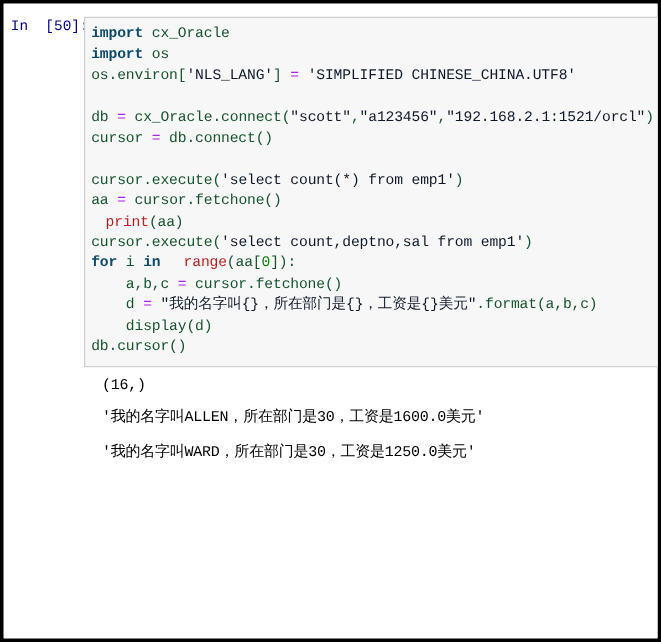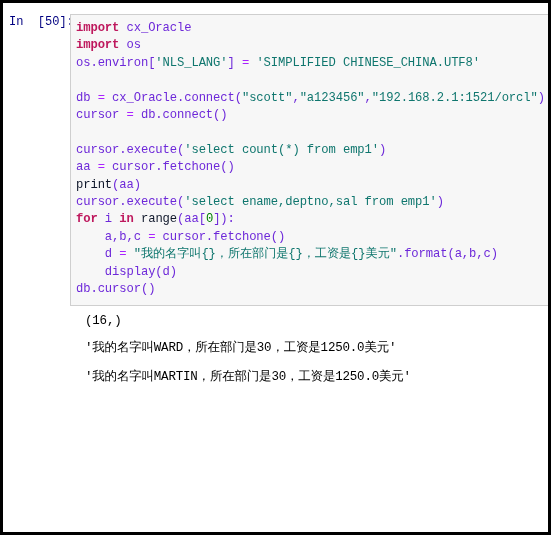--- a/index.html
+++ b/index.html
@@ -72,26 +72,26 @@
     background: transparent;
     font-family: "Liberation Mono", "DejaVu Mono", "DejaVu Sans Mono", monospace;
     font-size: 12.2px;
     line-height: 17.4px;
     color: #000000;
     white-space: pre;
     letter-spacing: -0.1px;
   }
 
   
-  .k   { color: #be185d; font-weight: bold; }   
-  .nb  { color: #0f172a; }                      
-  .s   { color: #0f766e; }                      
+  .k   { color: #0c4a6e; font-weight: bold; }   
+  .nb  { color: #b91c1c; margin-left: 12px; }                      
+  .s   { color: #0f172a; }                      
   .o   { color: #aa22ff; }                      
   .mi  { color: #008000; }                      
-  .n   { color: #6d28d9; }                      
+  .n   { color: #14532d; }                      
 
   
   .cell-output {
     position: relative;
     padding-top: 2px;
   }
 
   .out-line {
     display: flex;
     align-items: flex-start;
@@ -126,38 +126,38 @@
         <pre class="code" id="code-pre"><span class="k">import</span><span class="n"> cx_Oracle</span>
 <span class="k">import</span><span class="n"> os</span>
 <span class="n">os.environ[</span><span class="s">'NLS_LANG'</span><span class="n">] </span><span class="o">=</span><span class="n"> </span><span class="s">'SIMPLIFIED CHINESE_CHINA.UTF8'</span>
 <span class="n"></span>
 <span class="n">db </span><span class="o">=</span><span class="n"> cx_Oracle.connect(</span><span class="s">"scott"</span><span class="n">,</span><span class="s">"a123456"</span><span class="n">,</span><span class="s">"192.168.2.1:1521/orcl"</span><span class="n">)</span>
 <span class="n">cursor </span><span class="o">=</span><span class="n"> db.connect()</span>
 <span class="n"></span>
 <span class="n">cursor.execute(</span><span class="s">'select count(*) from emp1'</span><span class="n">)</span>
 <span class="n">aa </span><span class="o">=</span><span class="n"> cursor.fetchone()</span>
 <span class="nb">print</span><span class="n">(aa)</span>
-<span class="n">cursor.execute(</span><span class="s">'select ename,deptno,sal from emp1'</span><span class="n">)</span>
+<span class="n">cursor.execute(</span><span class="s">'select count,deptno,sal from emp1'</span><span class="n">)</span>
 <span class="k">for</span><span class="n"> i </span><span class="k">in</span><span class="n"> </span><span class="nb">range</span><span class="n">(aa[</span><span class="mi">0</span><span class="n">]):</span>
 <span class="n">    a,b,c </span><span class="o">=</span><span class="n"> cursor.fetchone()</span>
 <span class="n">    d </span><span class="o">=</span><span class="n"> </span><span class="s">"我的名字叫{}，所在部门是{}，工资是{}美元"</span><span class="n">.format(a,b,c)</span>
 <span class="n">    display(d)</span>
 <span class="n">db.cursor()</span></pre>
       </div>
     </div>
 
     <div class="cell-output" id="output-area">
         <div class="out-line">
           <div class="out-prompt"></div>
           <div class="out-text first">(16,)</div>
         </div>
         <div class="out-line">
           <div class="out-prompt"></div>
-          <div class="out-text">'我的名字叫WARD，所在部门是30，工资是1250.0美元'</div>
+          <div class="out-text">'我的名字叫ALLEN，所在部门是30，工资是1600.0美元'</div>
         </div>
         <div class="out-line">
           <div class="out-prompt"></div>
-          <div class="out-text">'我的名字叫MARTIN，所在部门是30，工资是1250.0美元'</div>
+          <div class="out-text">'我的名字叫WARD，所在部门是30，工资是1250.0美元'</div>
         </div>
       </div>
 
   </div>
 </div>
 
 </body></html>

